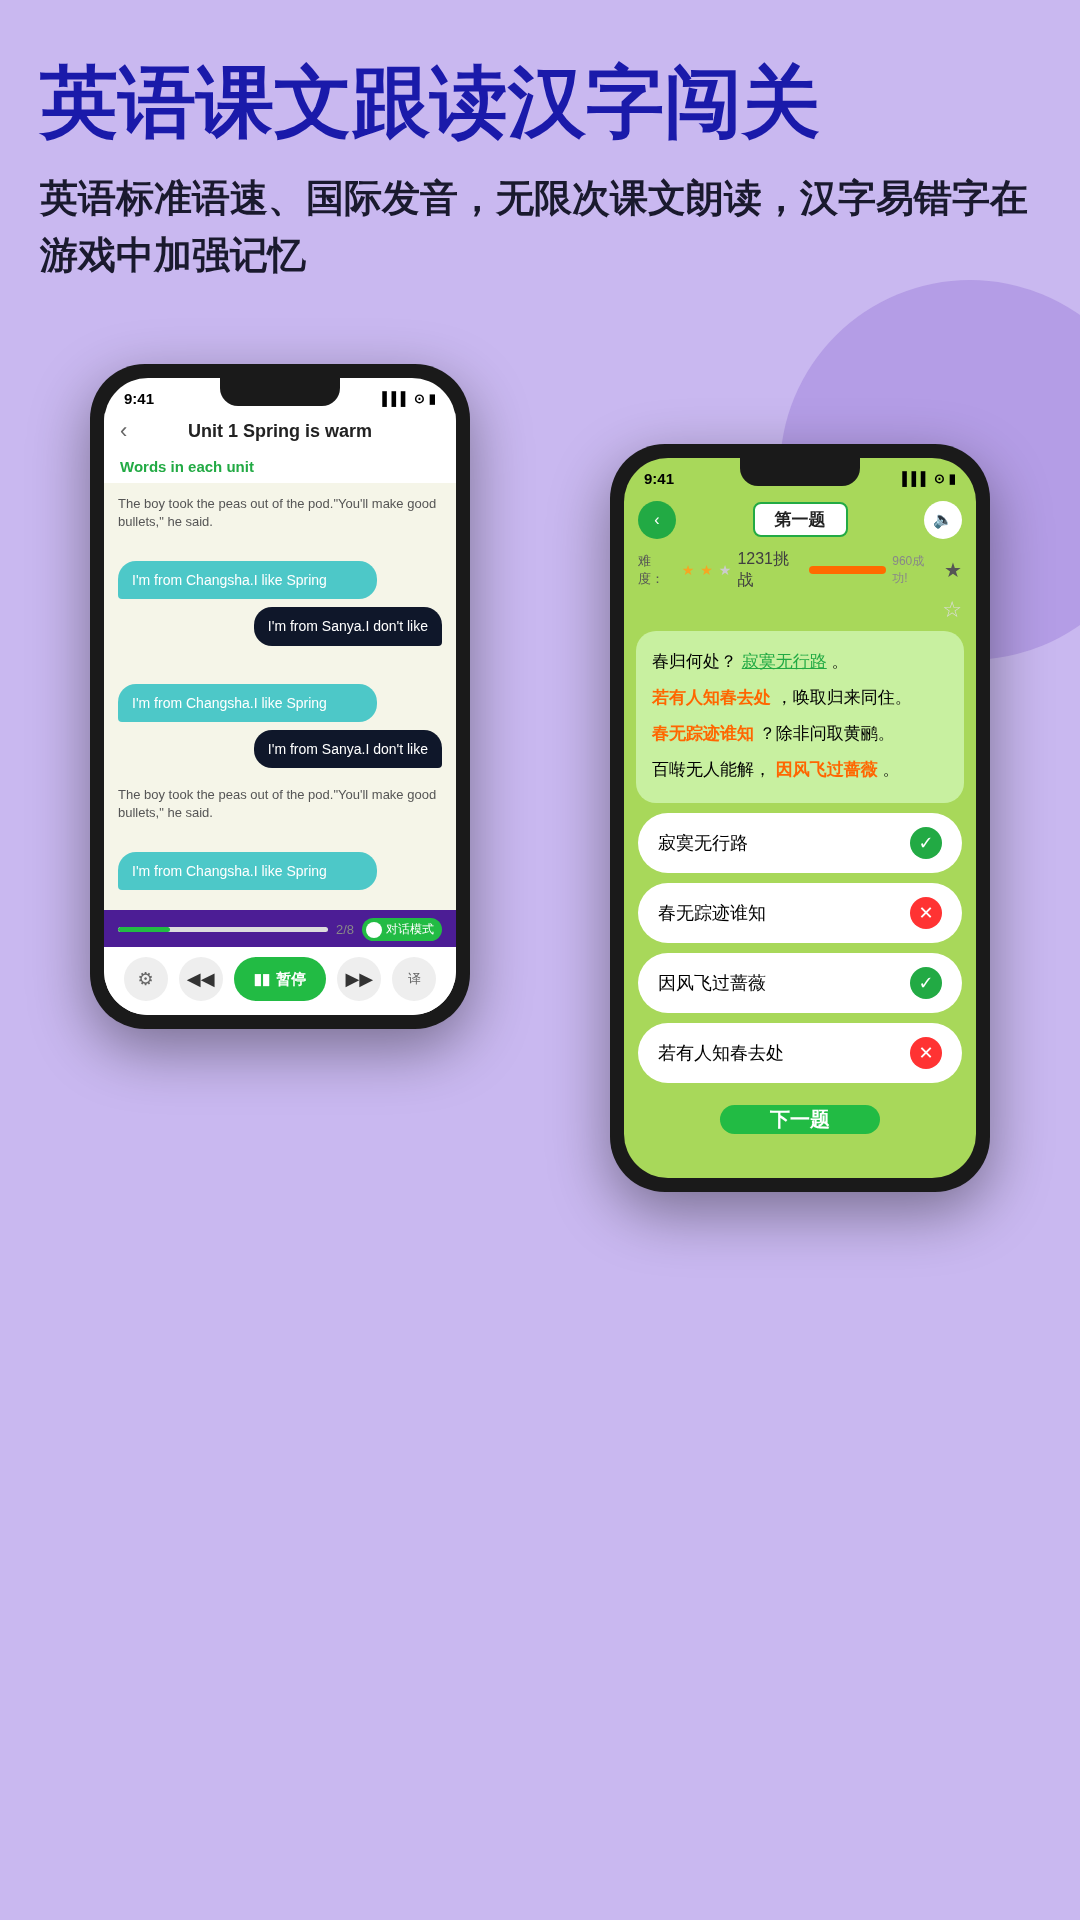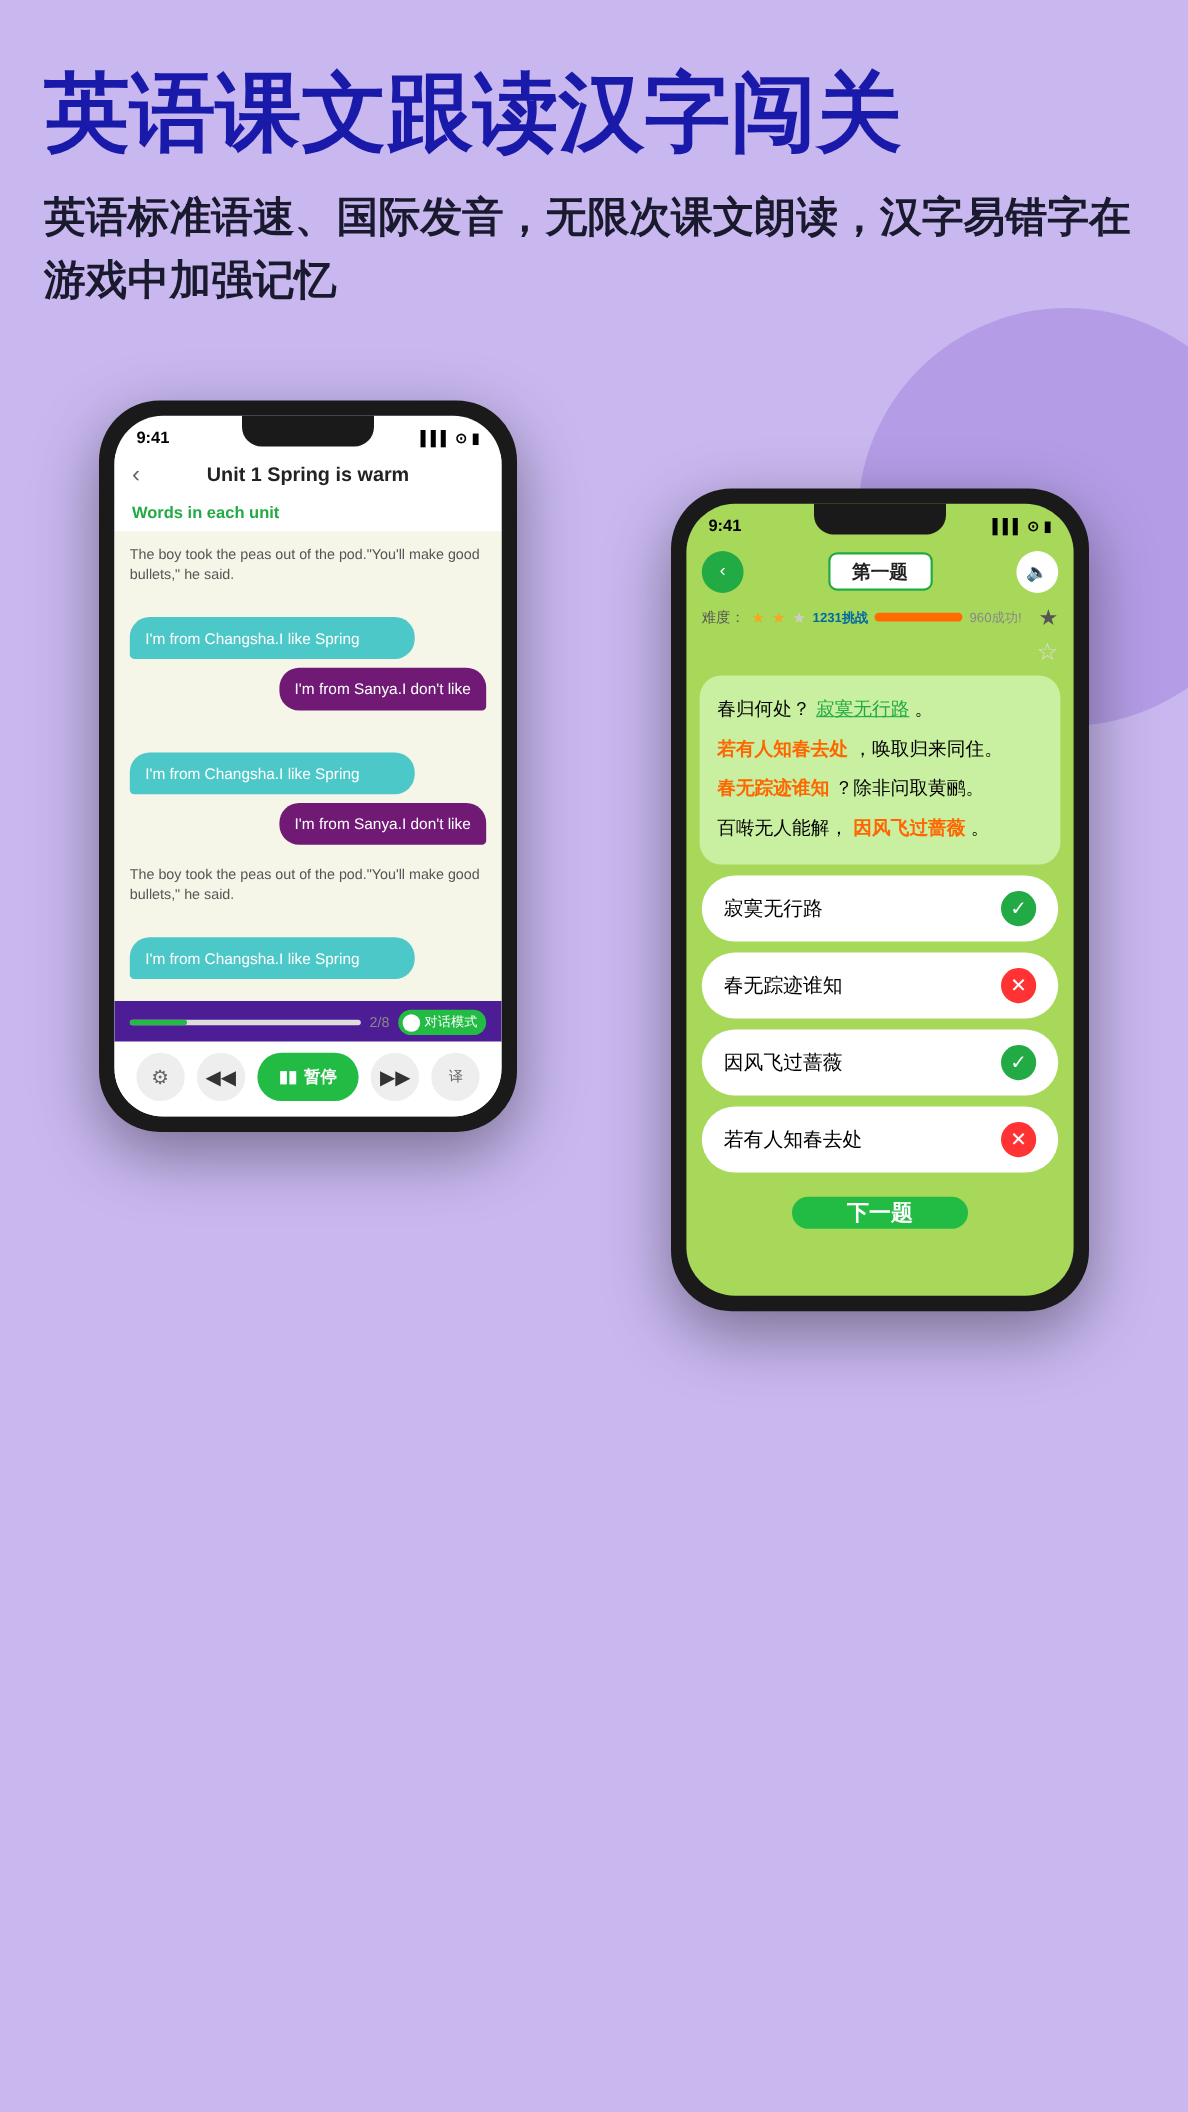--- a/index.html
+++ b/index.html
@@ -148,21 +148,21 @@
       max-width: 80%;
       line-height: 1.3;
     }
     .bubble-left {
       background: #4dc8c8;
       border-bottom-left-radius: 4px;
       margin-right: auto;
       display: block;
     }
     .bubble-right {
-      background: #701a75;
+      background: #0f172a;
       border-bottom-right-radius: 4px;
       margin-left: auto;
       display: block;
       text-align: left;
     }
     .bubble-row { margin-bottom: 6px; margin-top: 30px; }
     .bubble-row-right { display: flex; justify-content: flex-end; margin-bottom: 6px; }
 
     
     .progress-area {
@@ -272,21 +272,21 @@
       display: flex;
       align-items: center;
       padding: 4px 14px;
       font-size: 13px;
       color: #555;
       gap: 6px;
       justify-content: space-between;
     }
     .stars { color: #f5a623; font-size: 14px; }
     .star-empty { color: #ccc; font-size: 14px; }
-    .challenge-count { color: #0369a1; font-size: 12px; font-weight: bold; }
+    .challenge-count { color: #404040; font-size: 16px; }
     .progress-bar-right {
       width: 80px; height: 8px;
       background: #ff6b00;
       border-radius: 4px;
     }
     .success-count { color: #888; font-size: 12px; }
     .fav-btn { margin-left: auto; font-size: 20px; }
 
     
     .poem-area {

